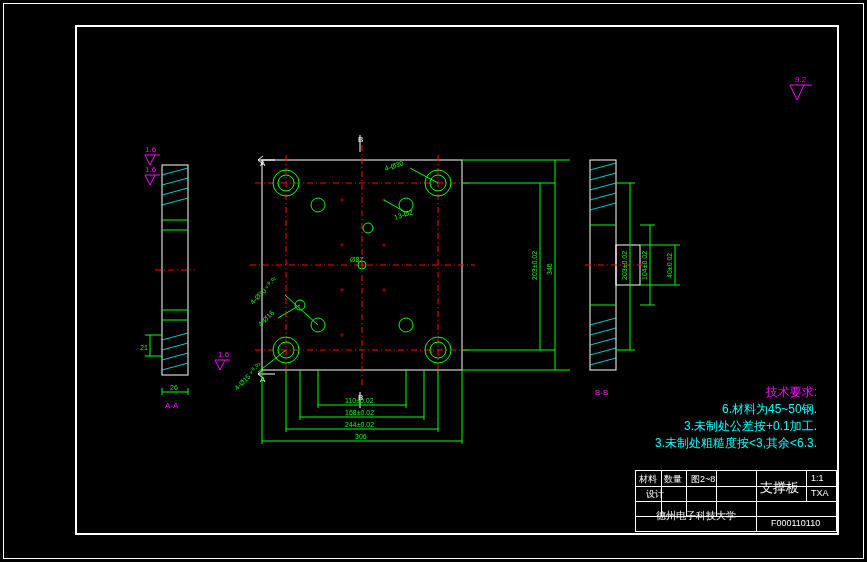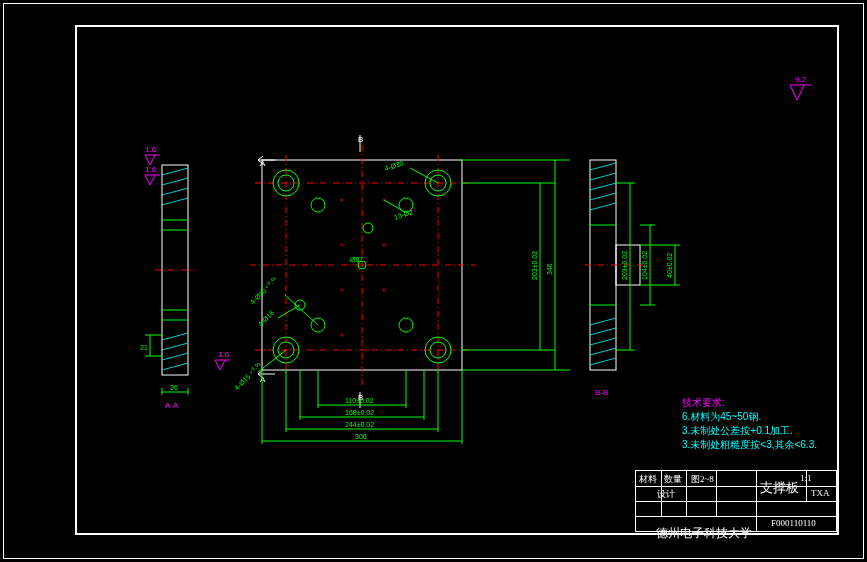--- a/index.html
+++ b/index.html
@@ -28,36 +28,36 @@
   .txt-white { fill: #fff; font-size: 8px; }
   .txt-magenta { fill: #f0f; font-size: 8px; }
   .hatch-cyan { stroke: #0ff; stroke-width: 0.8; }
   .title-block {
     position: absolute;
     right: 30px;
     bottom: 30px;
     width: 200px;
     height: 60px;
     border: 1px solid #fff;
-    font-family: Liberation Serif, serif;
   }
   .title-block div {
     position: absolute;
     color: #fff;
     font-size: 9px;
   }
   .title-block .line { position: absolute; background: #fff; }
   .title-block .hline { height: 1px; width: 100%; left: 0; }
   .title-block .vline { width: 1px; height: 100%; top: 0; }
   .notes {
     position: absolute;
     right: 50px;
     bottom: 110px;
-    font-size: 10px;
+    font-size: 12px;
     color: #f0f;
+    text-align: right;
   }
 </style>
 </head>
 <body>
 
 <div class="frame-outer" style="left:3px;top:3px;width:859px;height:554px"></div>
 <div class="frame-inner" style="left:75px;top:25px;width:760px;height:506px"></div>
 
 <svg width="867" height="562" style="position:absolute;left:0;top:0">
 
@@ -264,19 +264,19 @@
   <div class="line hline" style="top:30px"></div>
   <div class="line hline" style="top:45px"></div>
   <div class="line vline" style="left:25px;height:45px"></div>
   <div class="line vline" style="left:50px;height:45px"></div>
   <div class="line vline" style="left:80px;height:45px"></div>
   <div class="line vline" style="left:120px"></div>
   <div class="line vline" style="left:170px;height:30px"></div>
   <div style="left:3px;top:2px">材料</div>
   <div style="left:28px;top:2px">数量</div>
   <div style="left:55px;top:2px">图2~8</div>
-  <div style="left:21px;top:17px">设计</div>
+  <div style="left:10px;top:17px">设计</div>
   <div style="left:124px;top:8px;font-size:13px">支撑板</div>
-  <div style="left:164px;top:2px">1:1</div>
+  <div style="left:175px;top:2px">1:1</div>
   <div style="left:175px;top:17px">TXA</div>
-  <div style="left:20px;top:54px;font-size:12px">德州电子科技大学</div>
+  <div style="left:20px;top:38px;font-size:10px">德州电子科技大学</div>
   <div style="left:135px;top:47px">F000110110</div>
 </div>
 
 </body></html>

